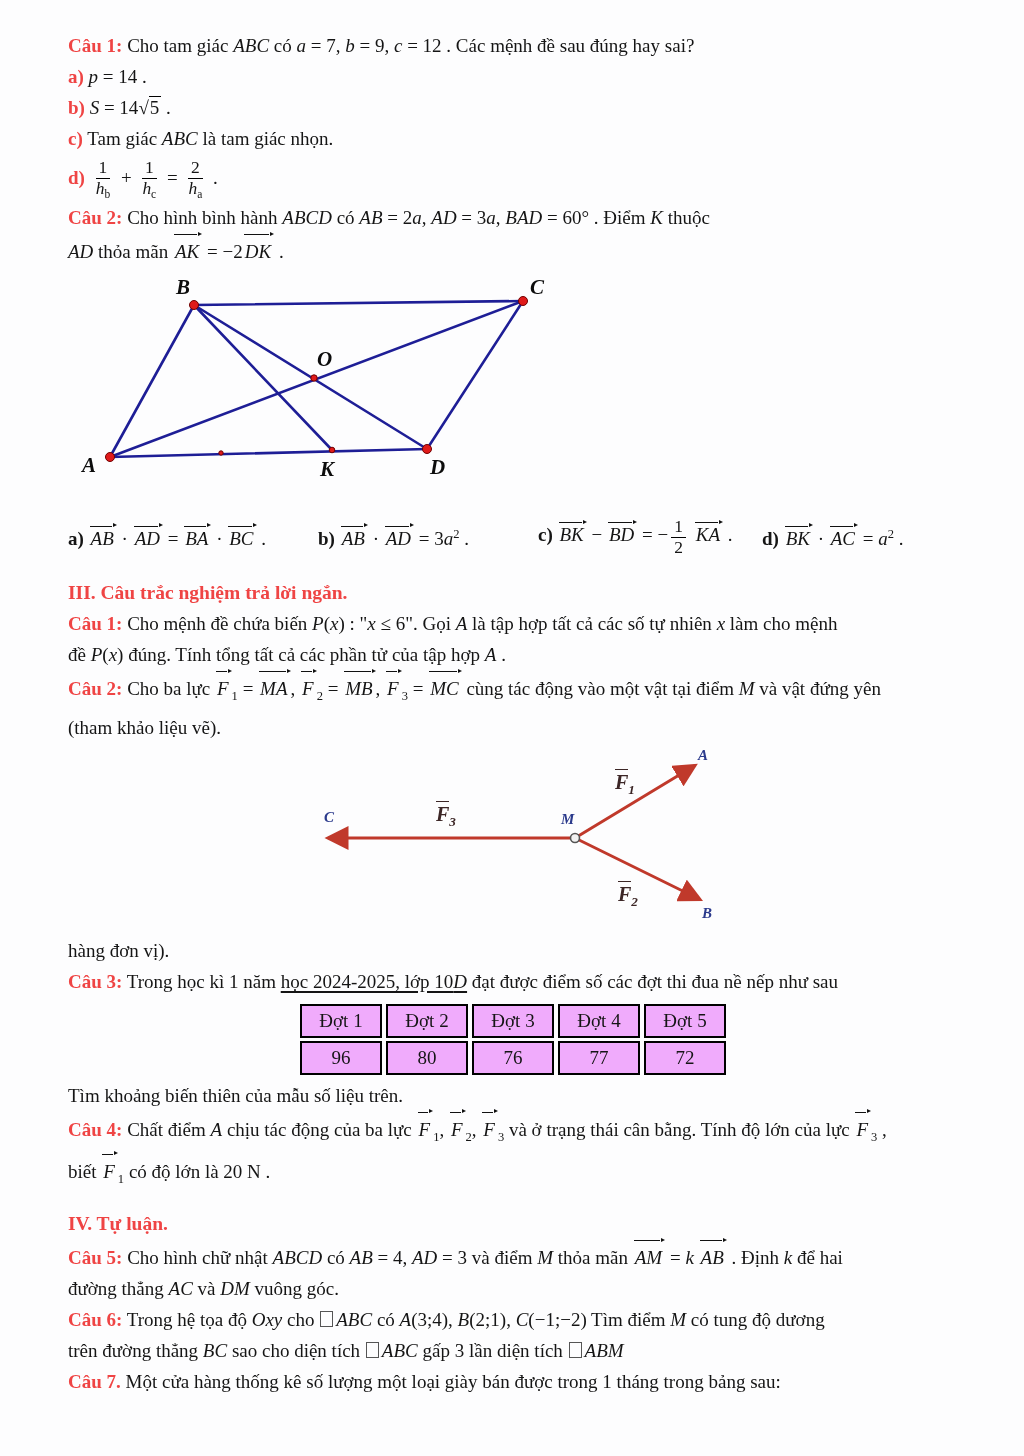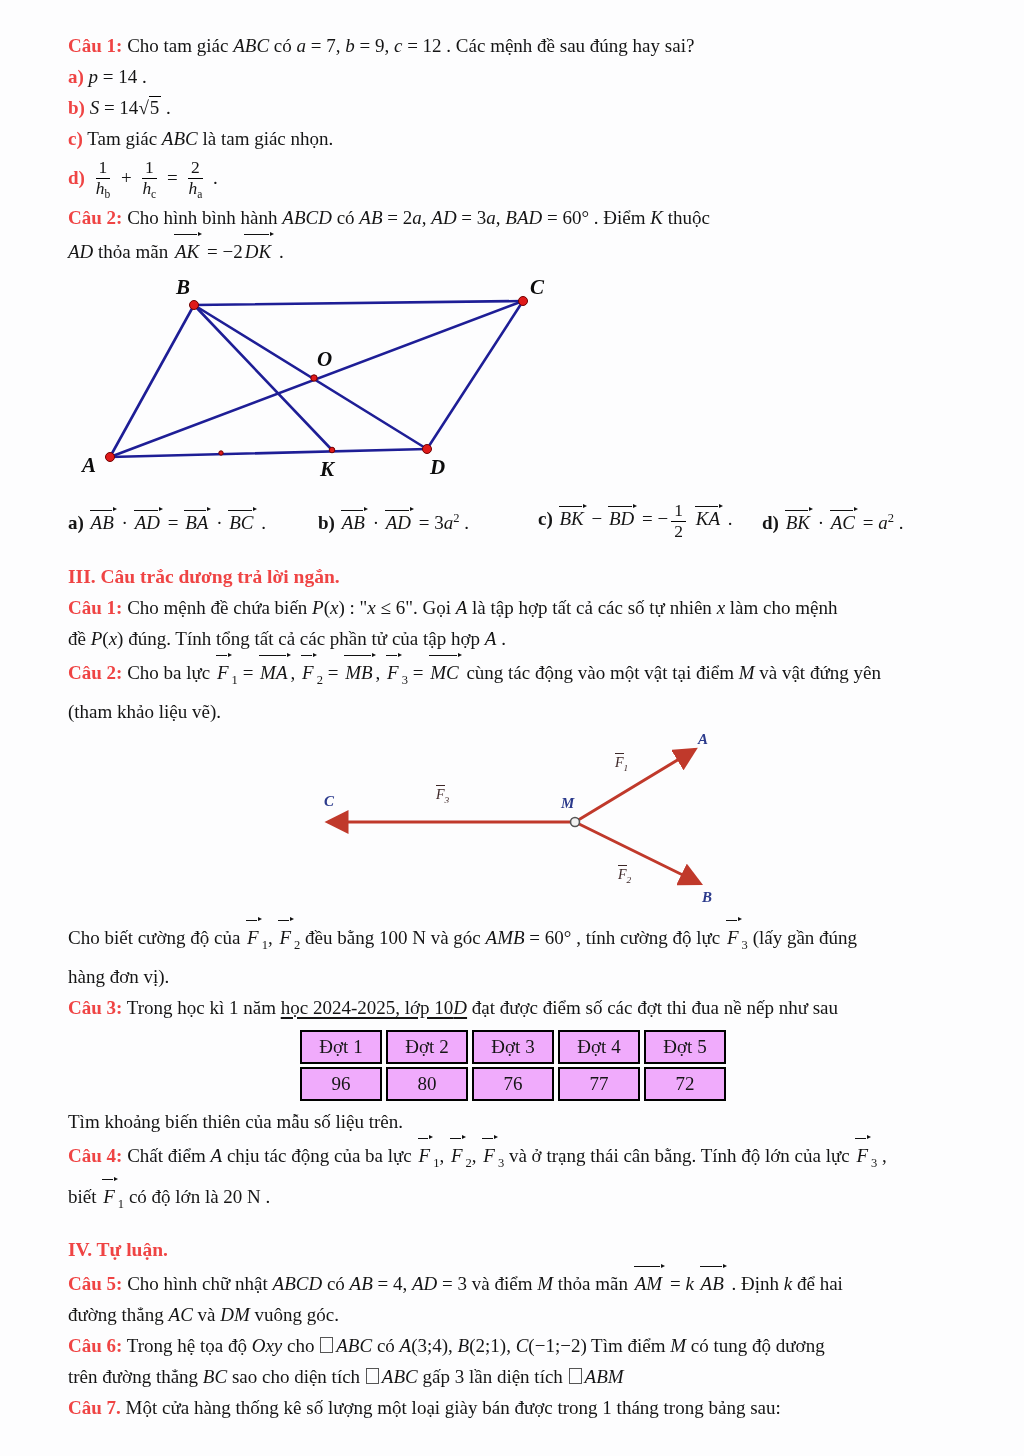--- a/index.html
+++ b/index.html
@@ -26,25 +26,25 @@
   
   .sqrt{white-space:nowrap;}
   .sqrt .rad{border-top:1.4px solid #000;padding:0 2px 0 1px;}
   
   .boxg{display:inline-block;width:11px;height:14px;border:1.3px solid #555;margin:0 3px 0 1px;vertical-align:-1px;}
   
   .fig1{position:relative;width:482px;height:212px;margin:8px 0 6px 6px;}
   .flabel{position:absolute;font-weight:700;font-style:italic;font-size:21px;color:#0c0c0c;}
   
   .strow{display:grid;grid-template-columns:250px 220px 224px auto;align-items:center;
-         height:52px;margin-top:8px;font-size:19px;white-space:nowrap;}
+         height:52px;margin-top:24px;font-size:19px;white-space:nowrap;}
   
   .fig2{position:relative;width:412px;height:186px;margin:2px 0 4px 242px;}
   .fl2{position:absolute;font-weight:700;font-style:italic;font-size:15px;color:#2b3a8c;}
-  .fbar{position:absolute;font-weight:400;font-style:italic;font-size:14px;color:#3c2626;}
+  .fbar{position:absolute;font-weight:700;font-style:italic;font-size:20px;color:#3c2626;}
   .fbar .bar{border-top:1.5px solid #3c2626;padding-top:1px;}
   
   .score{border-collapse:separate;border-spacing:4px 3px;margin:4px auto 2px;}
   .score td{border:2.4px solid #000;min-width:62px;text-align:center;font-size:19px;padding:4px 8px;background:#f0abfc;} .mt14{margin-top:14px;}
 </style>
 </head>
 <body>
 
 <div class="doc">
 
@@ -97,21 +97,21 @@
   <div class="strow">
     <span><b>a)</b> <span class="vec">AB</span> · <span class="vec">AD</span> = <span class="vec">BA</span> · <span class="vec">BC</span> .</span>
     <span><b>b)</b> <span class="vec">AB</span> · <span class="vec">AD</span> = 3<i>a</i><sup>2</sup> .</span>
     <span><b>c)</b> <span class="vec">BK</span> − <span class="vec">BD</span> = −<span class="frac">
           <span class="num">1</span>
           <span class="den">2</span>
         </span> <span class="vec">KA</span> .</span>
     <span><b>d)</b> <span class="vec">BK</span> · <span class="vec">AC</span> = <i>a</i><sup>2</sup> .</span>
   </div>
 
-  <p class="ln h mt14"><b>III. Câu trắc dương trả lời ngắn.</b></p>
+  <p class="ln h mt14"><b>III. Câu trắc nghiệm trả lời ngắn.</b></p>
   <p class="ln"><b>Câu 1:</b> Cho mệnh đề chứa biến <i>P</i>(<i>x</i>) : "<i>x</i> ≤ 6". Gọi <i>A</i> là tập hợp tất cả các số tự nhiên <i>x</i> làm cho mệnh</p>
   <p class="ln">đề <i>P</i>(<i>x</i>) đúng. Tính tổng tất cả các phần tử của tập hợp <i>A</i> .</p>
   <p class="ln"><b>Câu 2:</b> Cho ba lực <span class="vec">F</span><sub>1</sub> = <span class="vec">MA</span>, <span class="vec">F</span><sub>2</sub> = <span class="vec">MB</span>, <span class="vec">F</span><sub>3</sub> = <span class="vec">MC</span> cùng tác động vào một vật tại điểm <i>M</i> và vật đứng yên</p>
   <p class="ln">(tham khảo liệu vẽ).</p>
 
   <div class="fig2">
     <svg width="412" height="186" viewBox="0 0 412 186">
       <defs>
         <marker id="ah" markerWidth="9" markerHeight="8" refX="6.5" refY="4" orient="auto">
           <path d="M0,0 L8,4 L0,8 z" fill="#c0392b"></path>
@@ -126,21 +126,20 @@
     </svg>
     <span class="fl2" style="left:388px;top:2px">A</span>
     <span class="fl2" style="left:392px;top:160px">B</span>
     <span class="fl2" style="left:14px;top:64px">C</span>
     <span class="fl2" style="left:251px;top:66px">M</span>
     <span class="fbar" style="left:305px;top:26px"><span class="bar">F</span><sub>1</sub></span>
     <span class="fbar" style="left:308px;top:138px"><span class="bar">F</span><sub>2</sub></span>
     <span class="fbar" style="left:126px;top:58px"><span class="bar">F</span><sub>3</sub></span>
   </div>
 
-  <p class="ln">Cho biết cường độ của <span class="vec">F</span><sub>1</sub>, <span class="vec">F</span><sub>2</sub> đều bằng 100 N và góc <i>AMB</i> = 60° , tính cường độ lực <span class="vec">F</span><sub>3</sub> (lấy gần đúng</p>
   <p class="ln">hàng đơn vị).</p>
   <p class="ln"><b>Câu 3:</b> Trong học kì 1 năm <span class="u">học 2024-2025, lớp 10<i>D</i></span> đạt được điểm số các đợt thi đua nề nếp như sau</p>
 
   <table class="score">
     <tbody>
       <tr>
         <td>Đợt 1</td>
         <td>Đợt 2</td>
         <td>Đợt 3</td>
         <td>Đợt 4</td>

